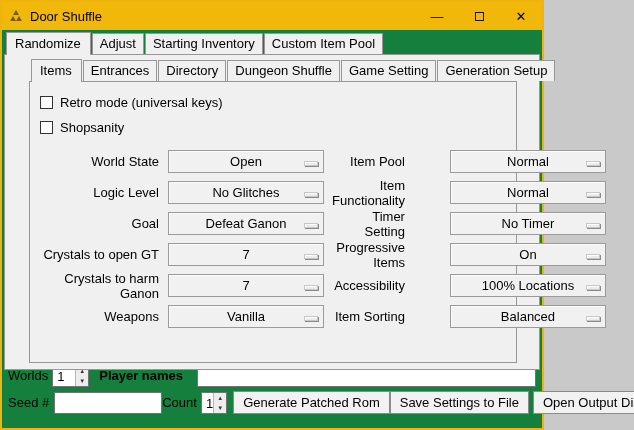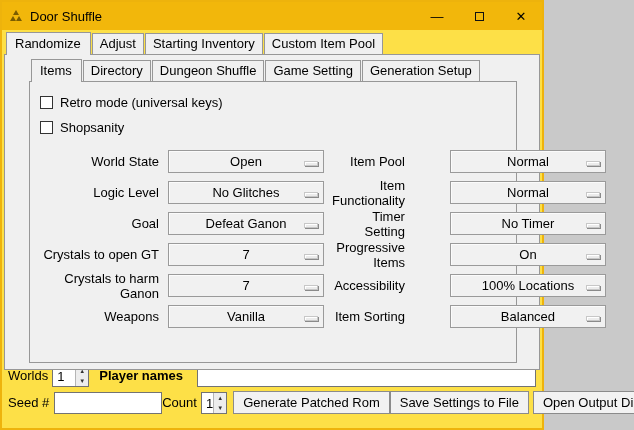--- a/index.html
+++ b/index.html
@@ -1,21 +1,21 @@
 <!DOCTYPE html>
 <html><head>
 <meta charset="utf-8">
 <style>
   * { margin:0; padding:0; box-sizing:border-box; }
   html,body { background:#c9c9c9; }
   body { font-family:"Liberation Sans", sans-serif; font-size:13px; color:#000; }
 
   .window {
     position:relative; width:544px; height:430px;
-    border:2px solid #eeb30c; background:#fde047;
+    border:2px solid #eeb30c; background:#15803d;
   }
 
   
   .titlebar {
     height:28px; background:#f2b70b; display:flex; align-items:center;
     padding-left:6px;
   }
   .titlebar .app-icon { width:16px; height:16px; display:inline-block; }
   .titlebar .title { margin-left:6px; font-size:13px; color:#000; flex:1; }
   .win-btn {
@@ -119,20 +119,21 @@
       <span class="tab selected">Randomize</span>
       <span class="tab">Adjust</span>
       <span class="tab">Starting Inventory</span>
       <span class="tab">Custom Item Pool</span>
     </div>
     <div class="pane outer-pane">
 
       <div class="inner-notebook">
         <div class="tabs">
           <span class="tab selected">Items</span>
+          <span class="tab">Entrances</span>
           <span class="tab">Directory</span>
           <span class="tab">Dungeon Shuffle</span>
           <span class="tab">Game Setting</span>
           <span class="tab">Generation Setup</span>
         </div>
         <div class="pane inner-pane">
 
           <div class="check-row">
             <span class="checkbox-box"></span>
             <span class="lbl">Retro mode (universal keys)</span>

